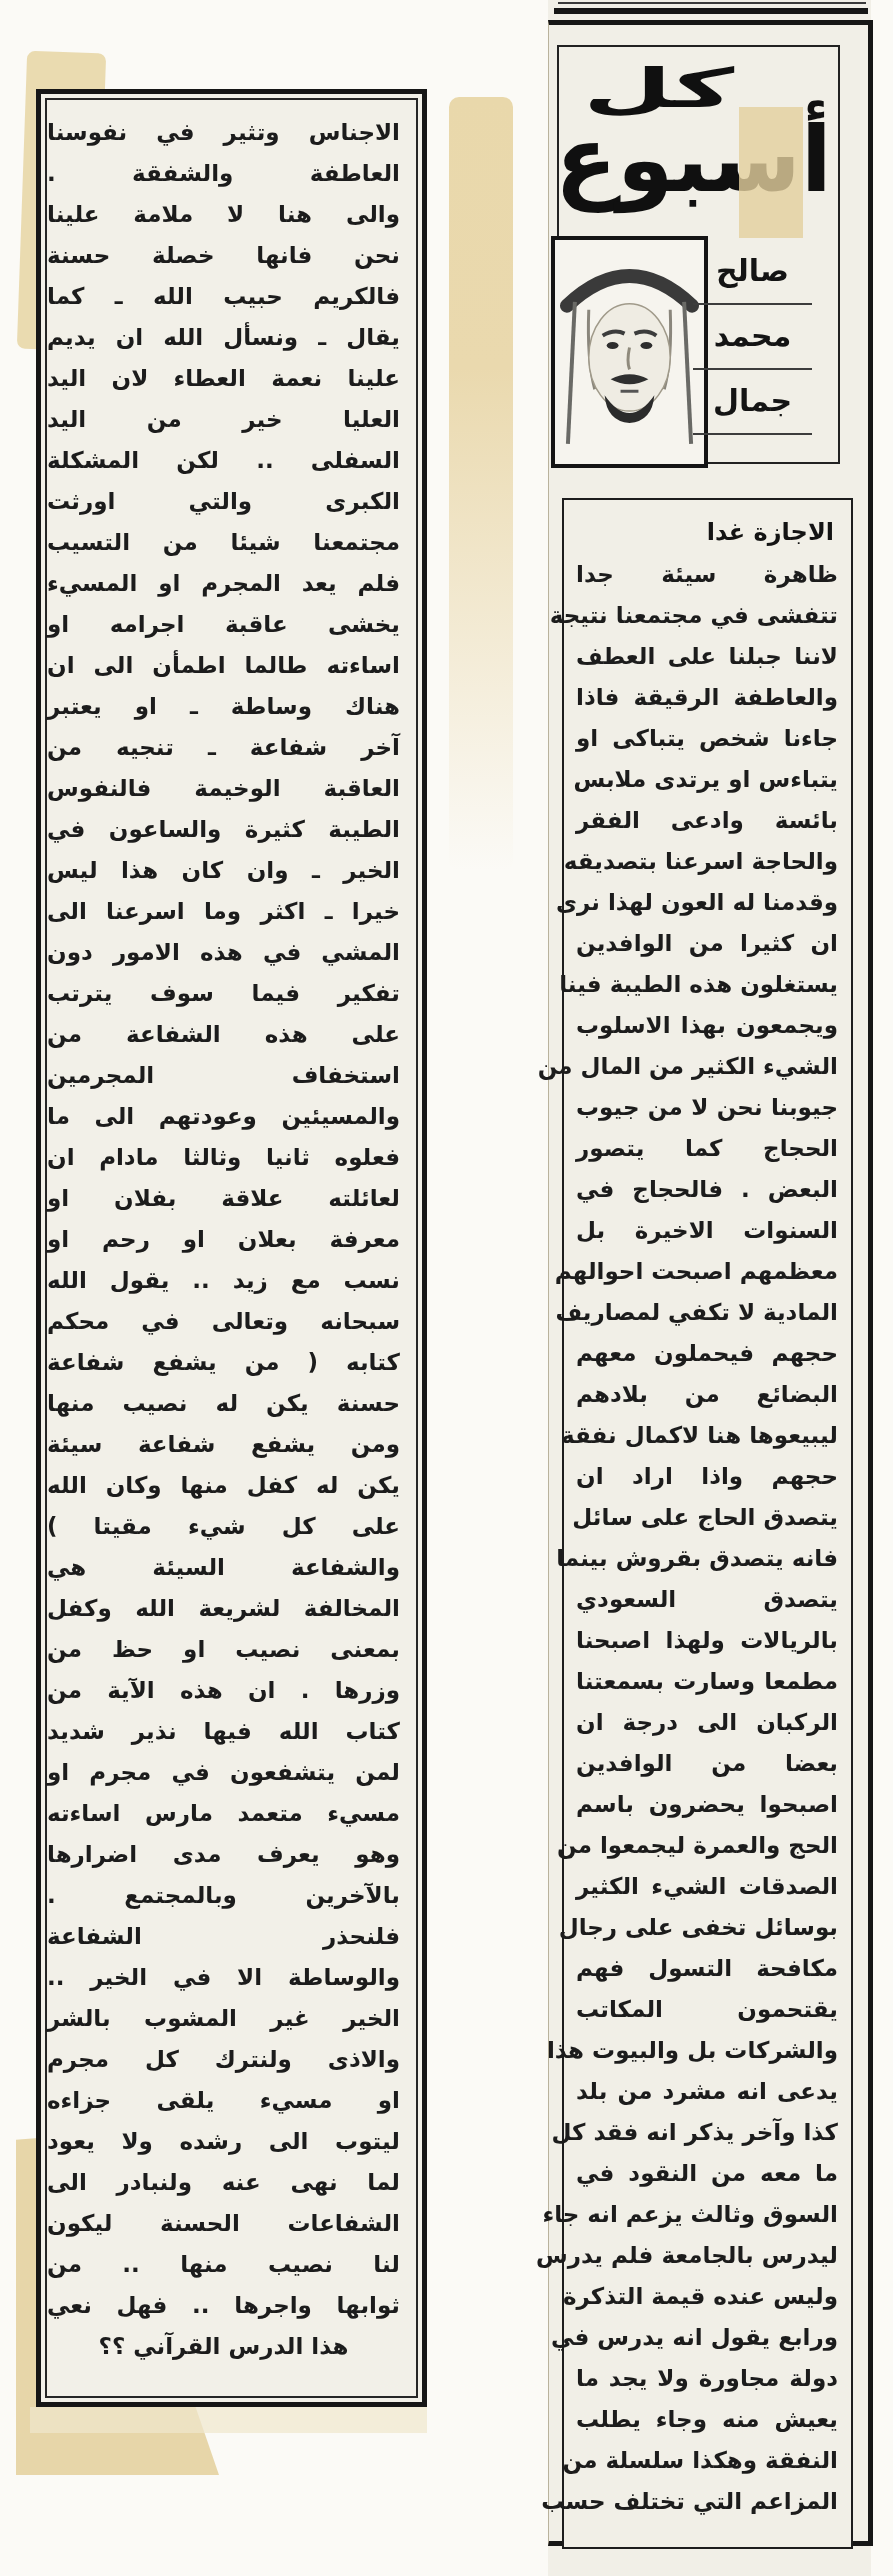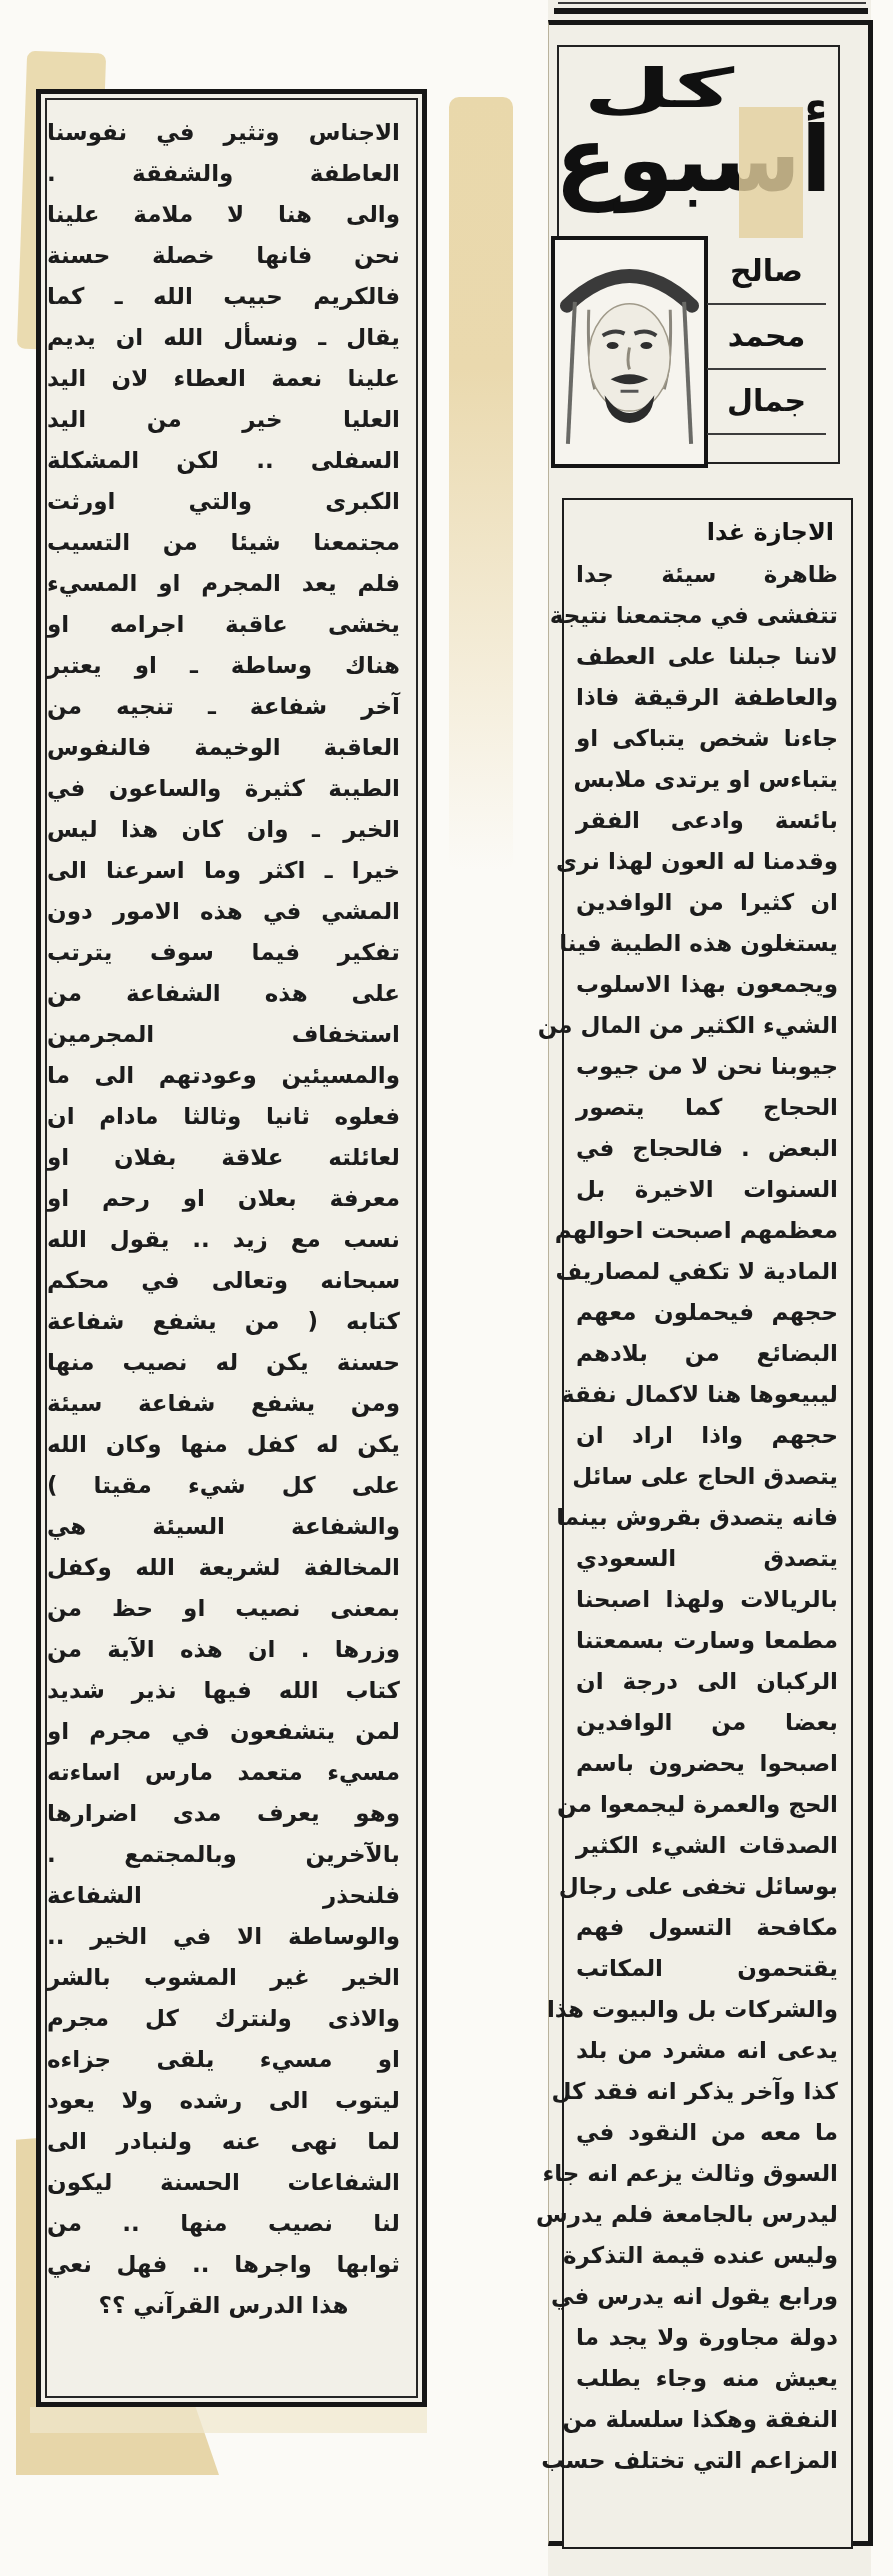--- a/index.html
+++ b/index.html
@@ -45,21 +45,21 @@
                 border:2px solid #222;z-index:2;}
   .kull{position:absolute;top:10px;left:24px;font-size:54px;font-weight:bold;color:#101010;
         transform:scaleX(1.9);transform-origin:left top;direction:rtl;z-index:4;}
   .usbu{position:absolute;top:60px;right:6px;font-size:91px;font-weight:bold;color:#101010;
         letter-spacing:-2px;direction:rtl;z-index:4;}
 
   .photo-box{position:absolute;left:-8px;top:189px;width:157px;height:232px;
              border:4px solid #141414;background:#f6f4ee;z-index:5;}
   .photo-box svg{display:block;width:100%;height:100%;}
 
-  .names{position:absolute;right:12px;top:193px;width:119px;z-index:5;direction:rtl;}
+  .names{position:absolute;right:26px;top:193px;width:119px;z-index:5;direction:rtl;}
   .names .name-row{height:65px;line-height:62px;text-align:center;font-size:30px;
                    font-weight:bold;border-bottom:2px solid #3d3d3d;color:#141414;}
 
   .article-box{position:absolute;left:13px;top:473px;width:291px;height:2051px;
                border:2px solid #1d1d1d;padding:10px 13px 6px 12px;z-index:2;background:#f1efe7;}
   .article-title{direction:rtl;text-align:right;padding-right:4px;font-size:24px;
                  font-weight:bold;line-height:44px;color:#141414;}
   .article-lines .line{font-size:23px;line-height:41px;height:41px;}
 </style>
 </head>
@@ -82,20 +82,21 @@
         <div class="line">نحن فانها خصلة حسنة</div>
         <div class="line">فالكريم حبيب الله ـ كما</div>
         <div class="line">يقال ـ ونسأل الله ان يديم</div>
         <div class="line">علينا نعمة العطاء لان اليد</div>
         <div class="line">العليا خير من اليد</div>
         <div class="line">السفلى .. لكن المشكلة</div>
         <div class="line">الكبرى والتي اورثت</div>
         <div class="line">مجتمعنا شيئا من التسيب</div>
         <div class="line">فلم يعد المجرم او المسيء</div>
         <div class="line">يخشى عاقبة اجرامه او</div>
+        <div class="line">اساءته طالما اطمأن الى ان</div>
         <div class="line">هناك وساطة ـ او يعتبر</div>
         <div class="line">آخر شفاعة ـ تنجيه من</div>
         <div class="line">العاقبة الوخيمة فالنفوس</div>
         <div class="line">الطيبة كثيرة والساعون في</div>
         <div class="line">الخير ـ وان كان هذا ليس</div>
         <div class="line">خيرا ـ اكثر وما اسرعنا الى</div>
         <div class="line">المشي في هذه الامور دون</div>
         <div class="line">تفكير فيما سوف يترتب</div>
         <div class="line">على هذه الشفاعة من</div>
         <div class="line">استخفاف المجرمين</div>
@@ -173,20 +174,21 @@
       <div class="article-box">
         <div class="article-title">الاجازة غدا</div>
         <div class="article-lines">
             <div class="line">ظاهرة سيئة جدا</div>
             <div class="line">تتفشى في مجتمعنا نتيجة</div>
             <div class="line">لاننا جبلنا على العطف</div>
             <div class="line">والعاطفة الرقيقة فاذا</div>
             <div class="line">جاءنا شخص يتباكى او</div>
             <div class="line">يتباءس او يرتدى ملابس</div>
             <div class="line">بائسة وادعى الفقر</div>
+            <div class="line">والحاجة اسرعنا بتصديقه</div>
             <div class="line">وقدمنا له العون لهذا نرى</div>
             <div class="line">ان كثيرا من الوافدين</div>
             <div class="line">يستغلون هذه الطيبة فينا</div>
             <div class="line">ويجمعون بهذا الاسلوب</div>
             <div class="line">الشيء الكثير من المال من</div>
             <div class="line">جيوبنا نحن لا من جيوب</div>
             <div class="line">الحجاج كما يتصور</div>
             <div class="line">البعض . فالحجاج في</div>
             <div class="line">السنوات الاخيرة بل</div>
             <div class="line">معظمهم اصبحت احوالهم</div>

